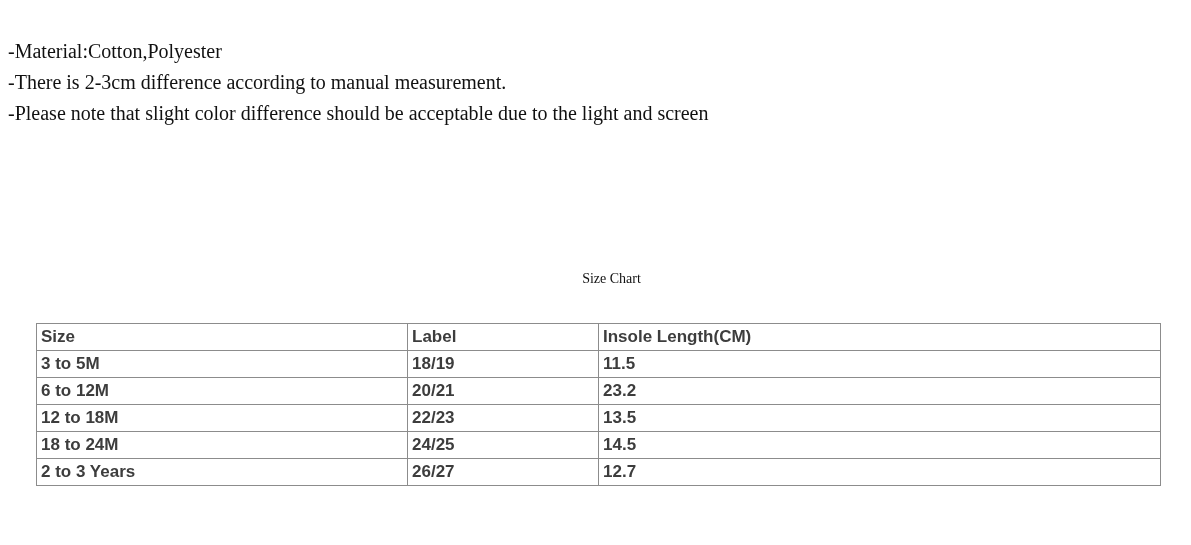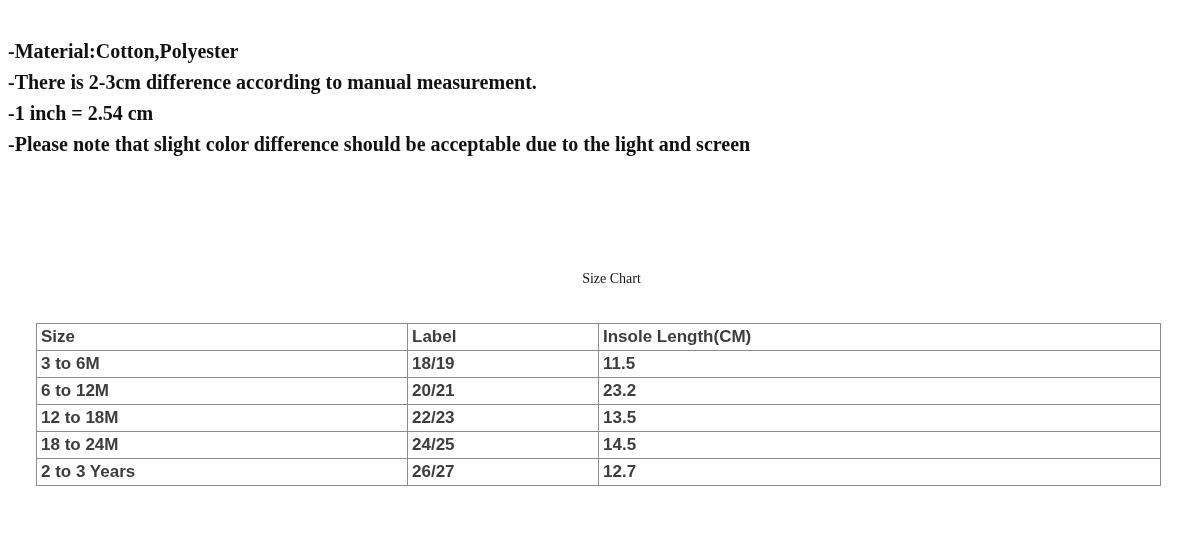--- a/index.html
+++ b/index.html
@@ -25,21 +25,20 @@
     color: var(--body-text);
   }
   .description {
     position: absolute;
     top: 36px;
     left: 8px;
     right: 8px;
     font-size: 20px;
     line-height: 31px;
     color: var(--body-text);
-    font-weight: bold;
   }
   .size-chart-title {
     position: absolute;
     top: 271px;
     left: 16px;
     width: 100%;
     text-align: center;
     font-size: 14px;
     color: var(--body-text);
   }
@@ -71,21 +70,20 @@
 </style>
 </head>
 <body>
 
 <div class="page">
 
   <div class="description">
 
   <div>-Material:Cotton,Polyester</div>
       <div>-There is 2-3cm difference according to manual measurement.</div>
-      <div>-1 inch = 2.54 cm</div>
       <div>-Please note that slight color difference should be acceptable due to the light and screen</div>
     </div>
 
   <div class="size-chart-title">Size Chart</div>
 
   <table class="size-chart">
     <colgroup>
       <col class="c1">
       <col class="c2">
       <col class="c3">
@@ -93,21 +91,21 @@
     <thead>
       <tr>
         <th>Size</th>
         <th>Label</th>
         <th>Insole Length(CM)</th>
       </tr>
     </thead>
     <tbody>
 
     <tr>
-          <td>3 to 6M</td>
+          <td>3 to 5M</td>
           <td>18/19</td>
           <td>11.5</td>
         </tr>
         <tr>
           <td>6 to 12M</td>
           <td>20/21</td>
           <td>23.2</td>
         </tr>
         <tr>
           <td>12 to 18M</td>

